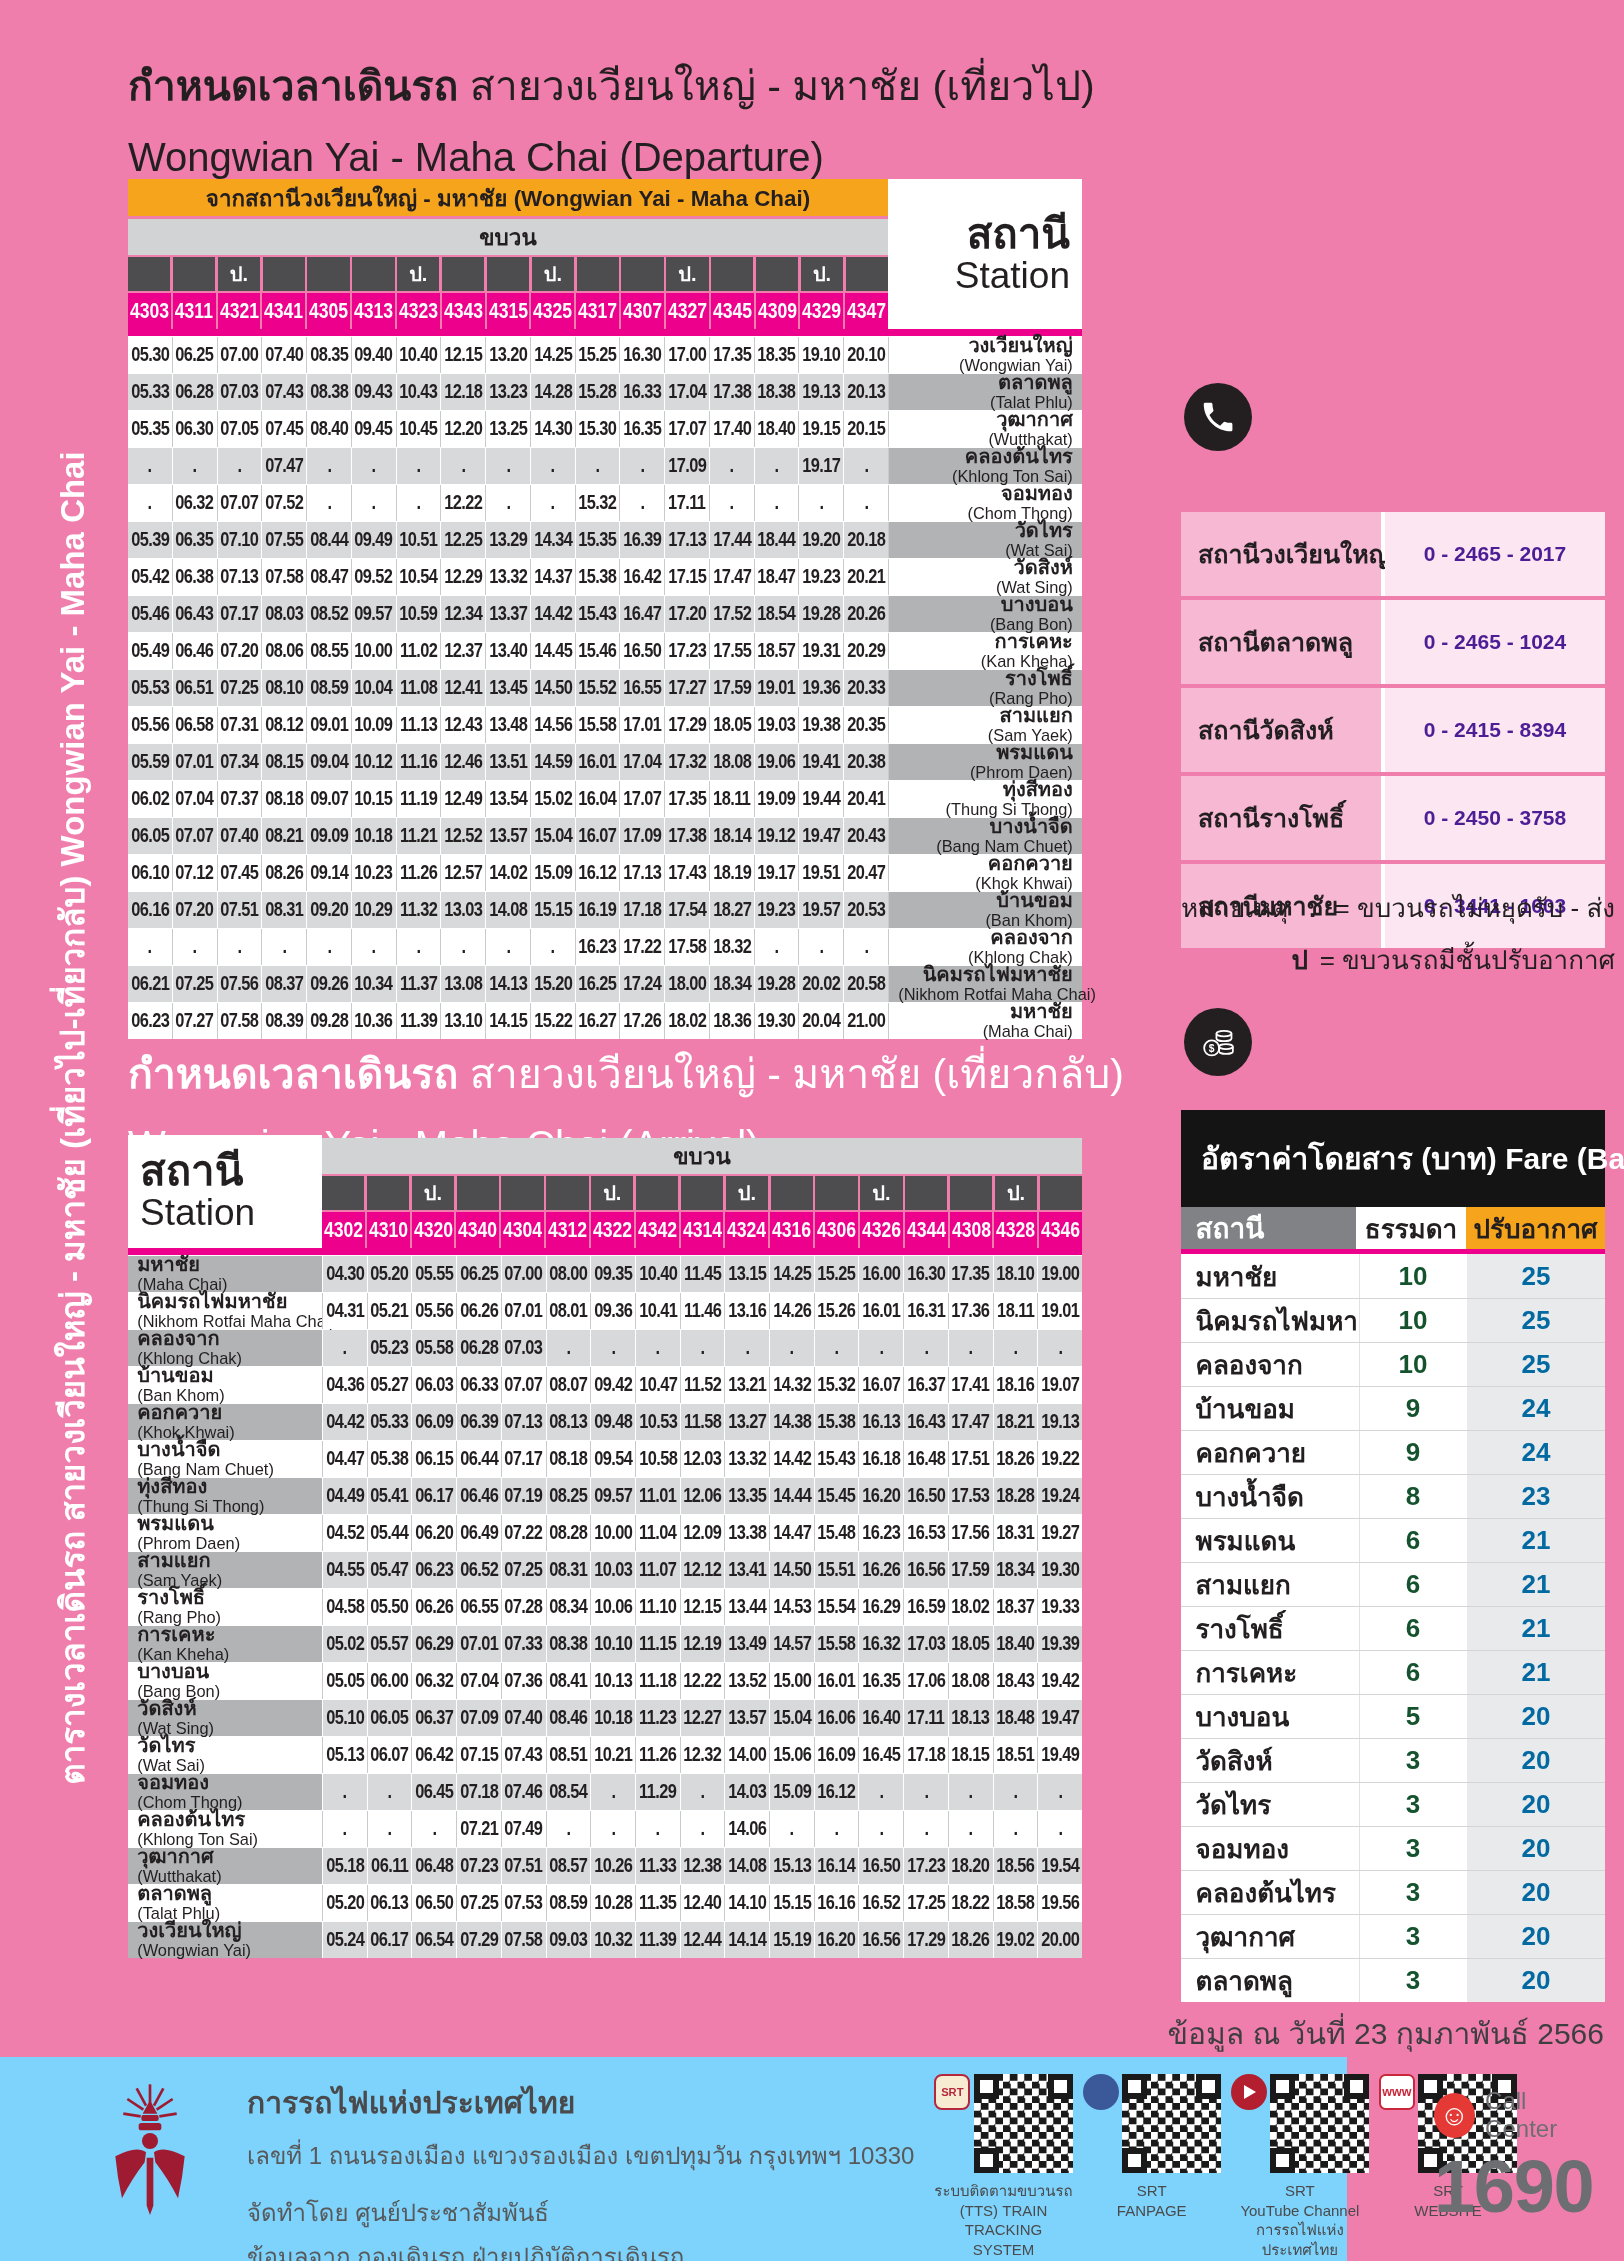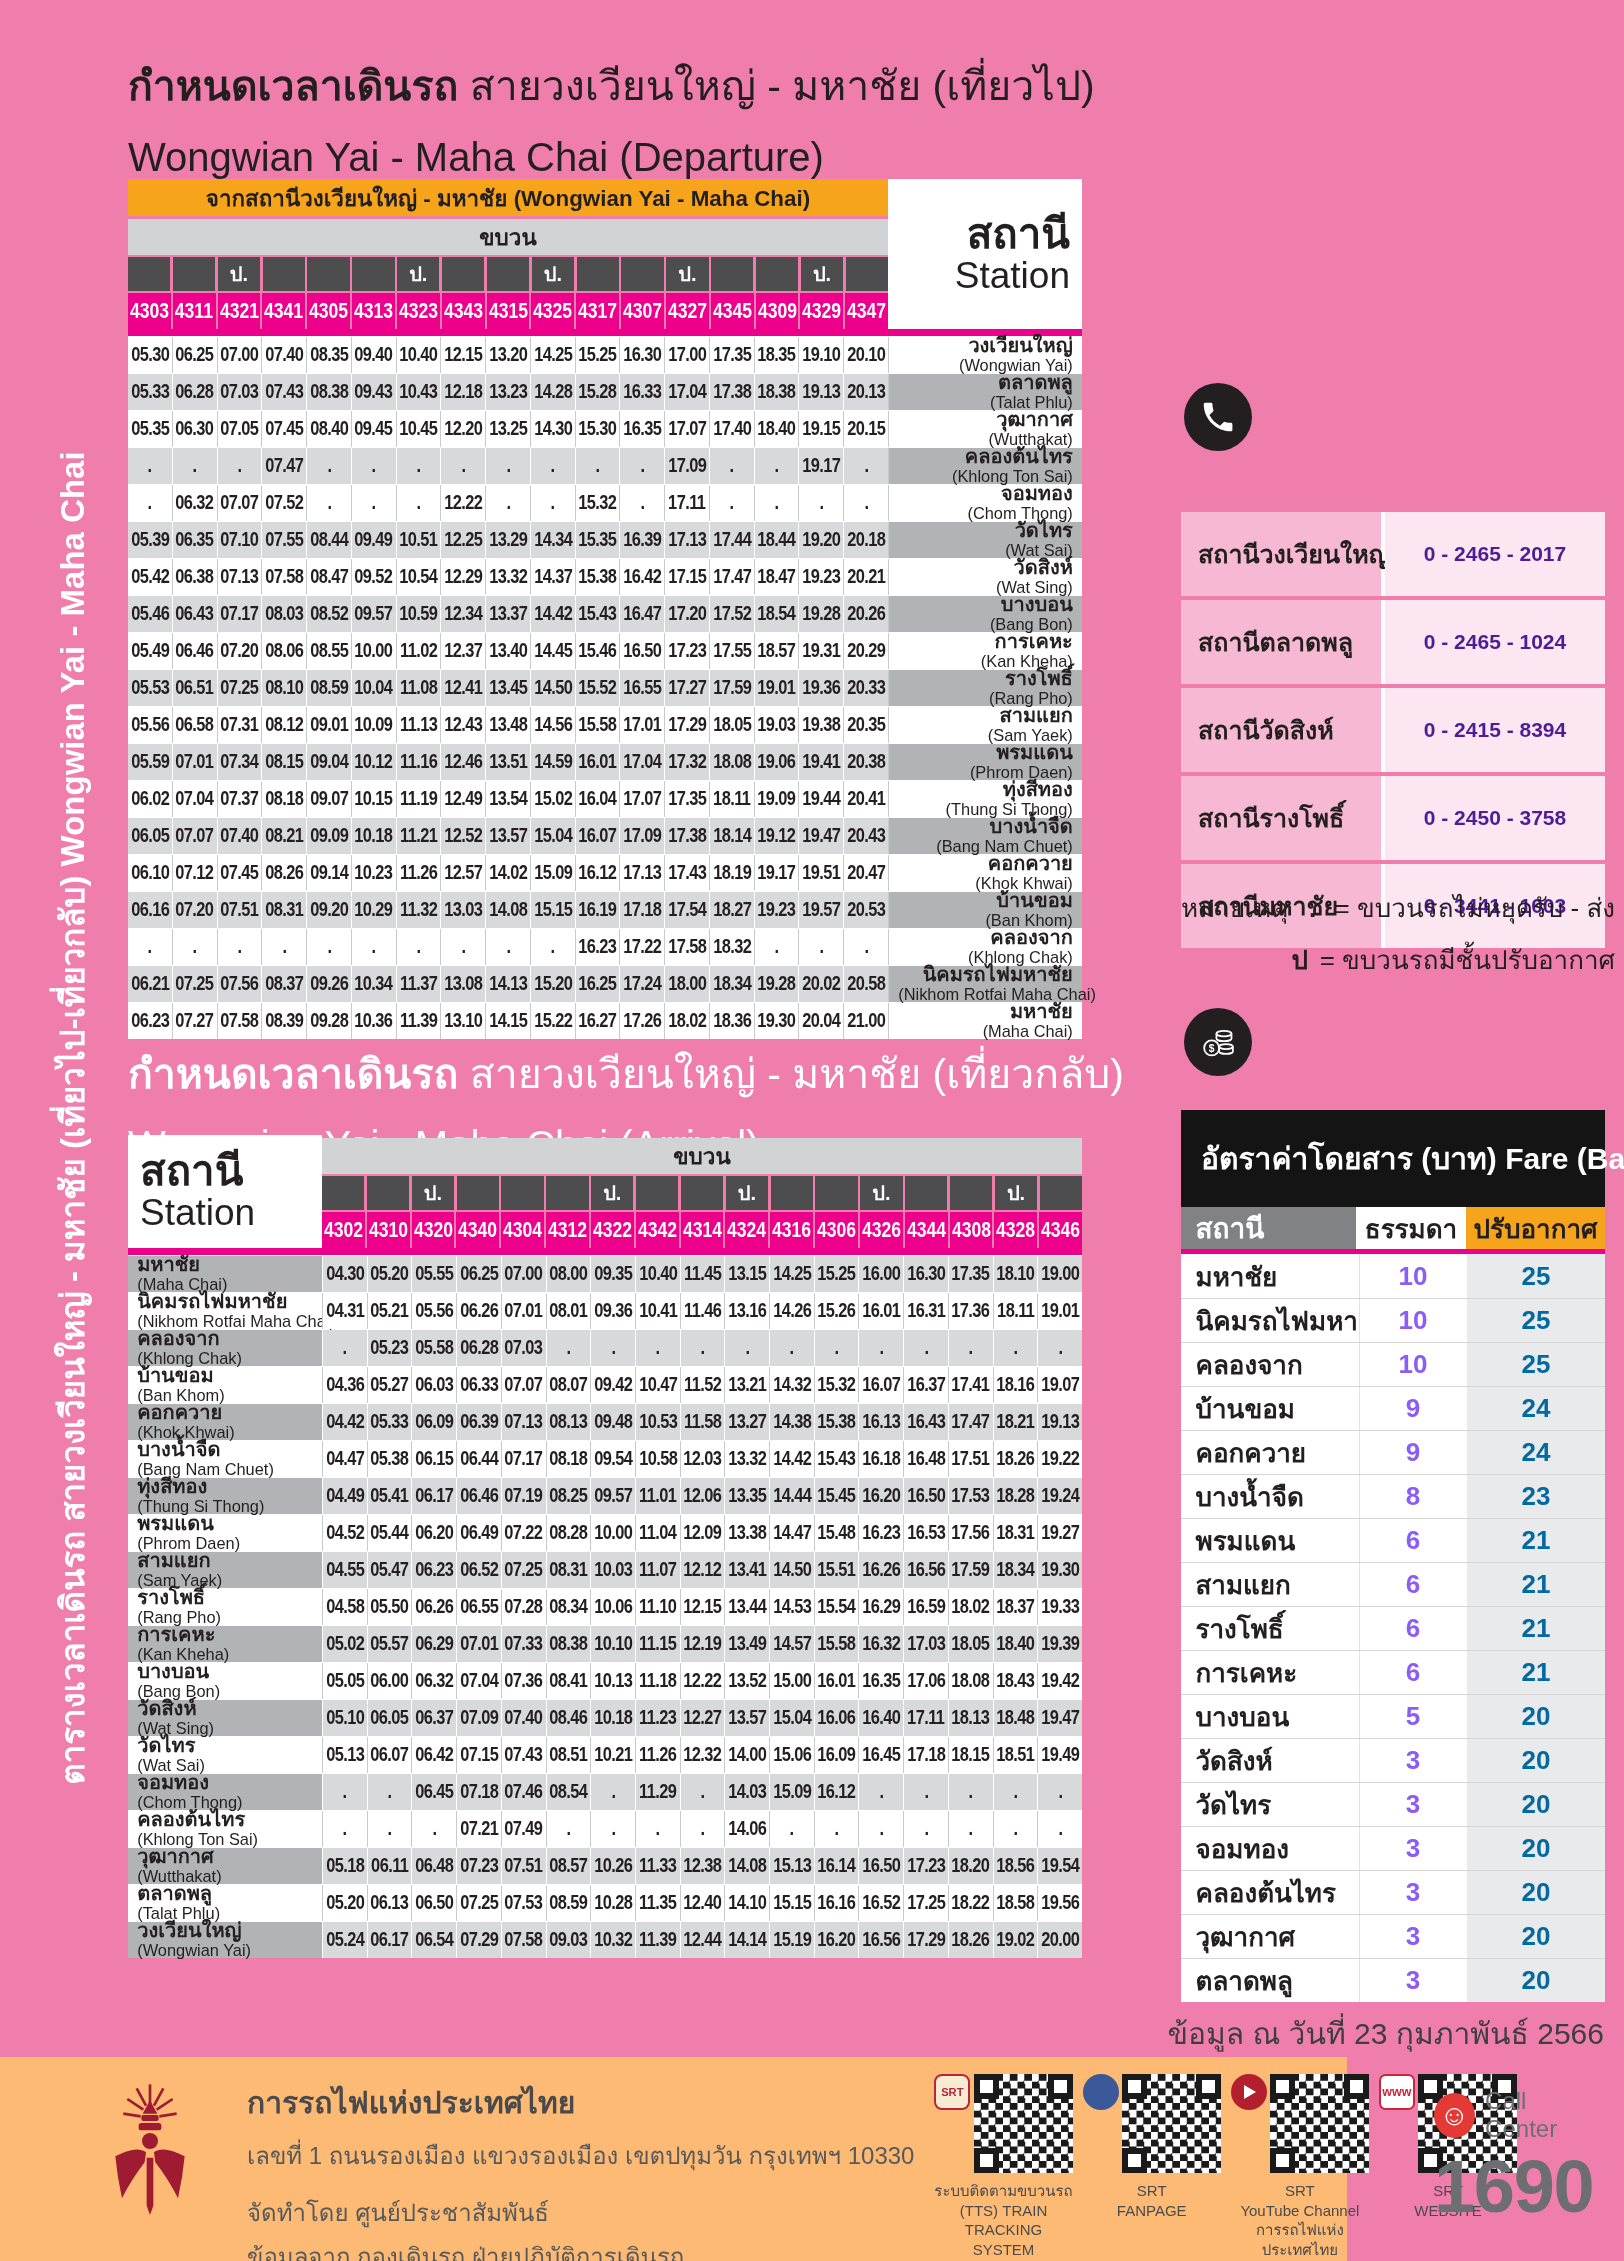--- a/index.html
+++ b/index.html
@@ -88,28 +88,28 @@
   .fc-ord { flex:1; background:#fff; color:#231F20; font-size:26px; font-weight:700;
             display:flex; align-items:center; justify-content:center; border-right:3.3px solid #fff; }
   .fc-ac { width:139px; background:#F7A41D; color:#231F20; font-size:26px; font-weight:700;
            display:flex; align-items:center; justify-content:center; }
   .fare-bar { height:5.3px; background:#EC008C; }
   .fare-row { display:flex; height:44px; border-top:1.3px solid #D5D5D5; }
   .fare-row:first-of-type { border-top:none; }
   .fr-station { width:178px; background:#fff; display:flex; align-items:center; padding-left:14.5px;
                 font-size:26px; font-weight:700; color:#231F20; white-space:nowrap; }
   .fr-ord { flex:1; background:#fff; display:flex; align-items:center; justify-content:center;
-            font-size:26px; font-weight:700; color:#8b5cf6; border-left:1.3px solid #E2E2E2; }
+            font-size:26px; font-weight:700; color:#14532d; border-left:1.3px solid #E2E2E2; }
   .fr-ac { width:139px; background:#E9EAEB; display:flex; align-items:center; justify-content:center;
            font-size:26px; font-weight:700; color:#0369a1; border-left:1.3px solid #fff; }
 
   .date-note { position:absolute; right:21px; top:2010px; font-size:30px; color:#3E3E40; }
 
   
-  .footer { position:absolute; left:0; bottom:0; width:1347px; height:204px; background:#fdba74; }
+  .footer { position:absolute; left:0; bottom:0; width:1347px; height:204px; background:#7dd3fc; }
   .srt-logo { position:absolute; left:110px; top:14.5px; width:80px; height:166px; }
   .f-text { position:absolute; left:247px; top:22.4px; color:#58595B; white-space:nowrap; }
   .f-org { font-size:30px; font-weight:700; color:#4A4A4C; }
   .f-addr { font-size:24px; margin-top:9.2px; }
   .f-by { font-size:24px; margin-top:18.4px; }
   .f-src { font-size:24px; margin-top:5.3px; }
 
   .qr-strip { position:absolute; left:934px; top:17px; display:flex; }
   .qr-item { width:139px; margin-right:9.2px; display:flex; flex-direction:column; align-items:center; }
   .qr-top { display:flex; align-items:flex-start; }

